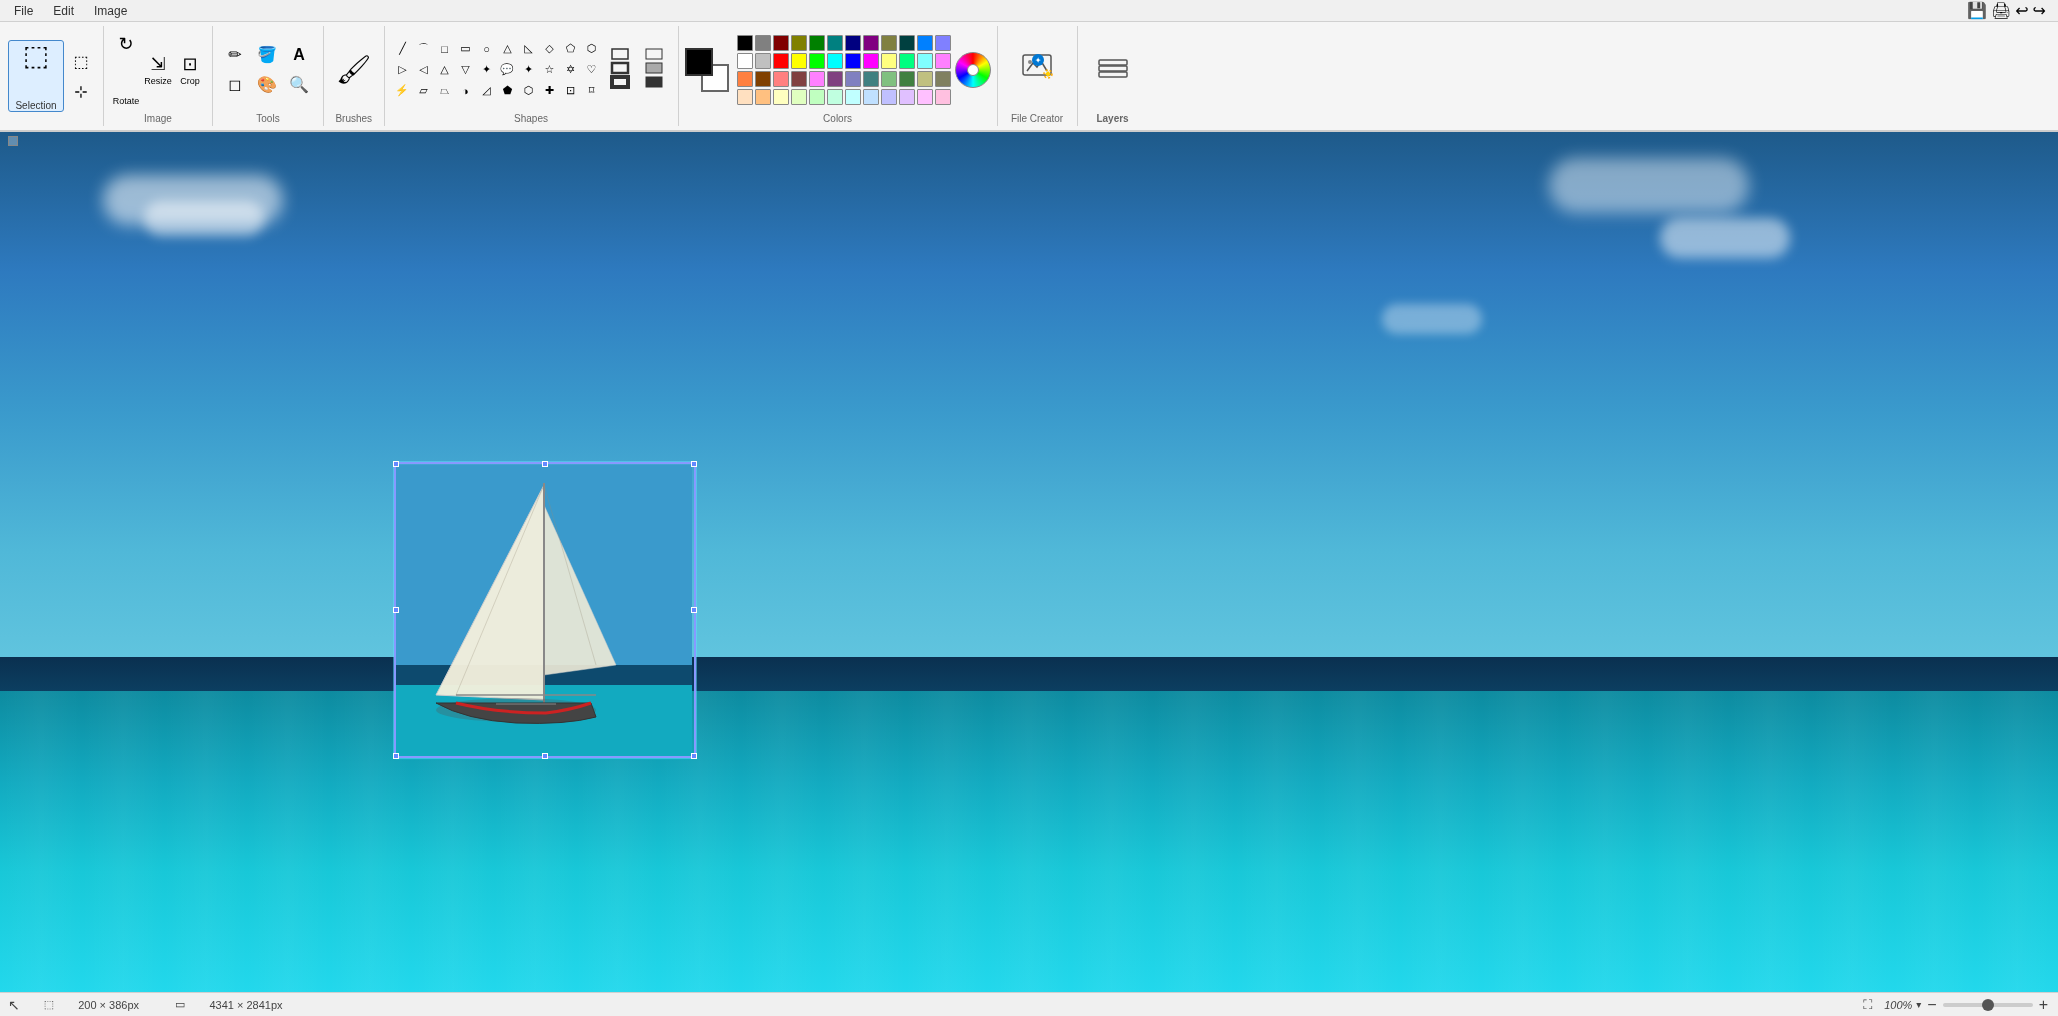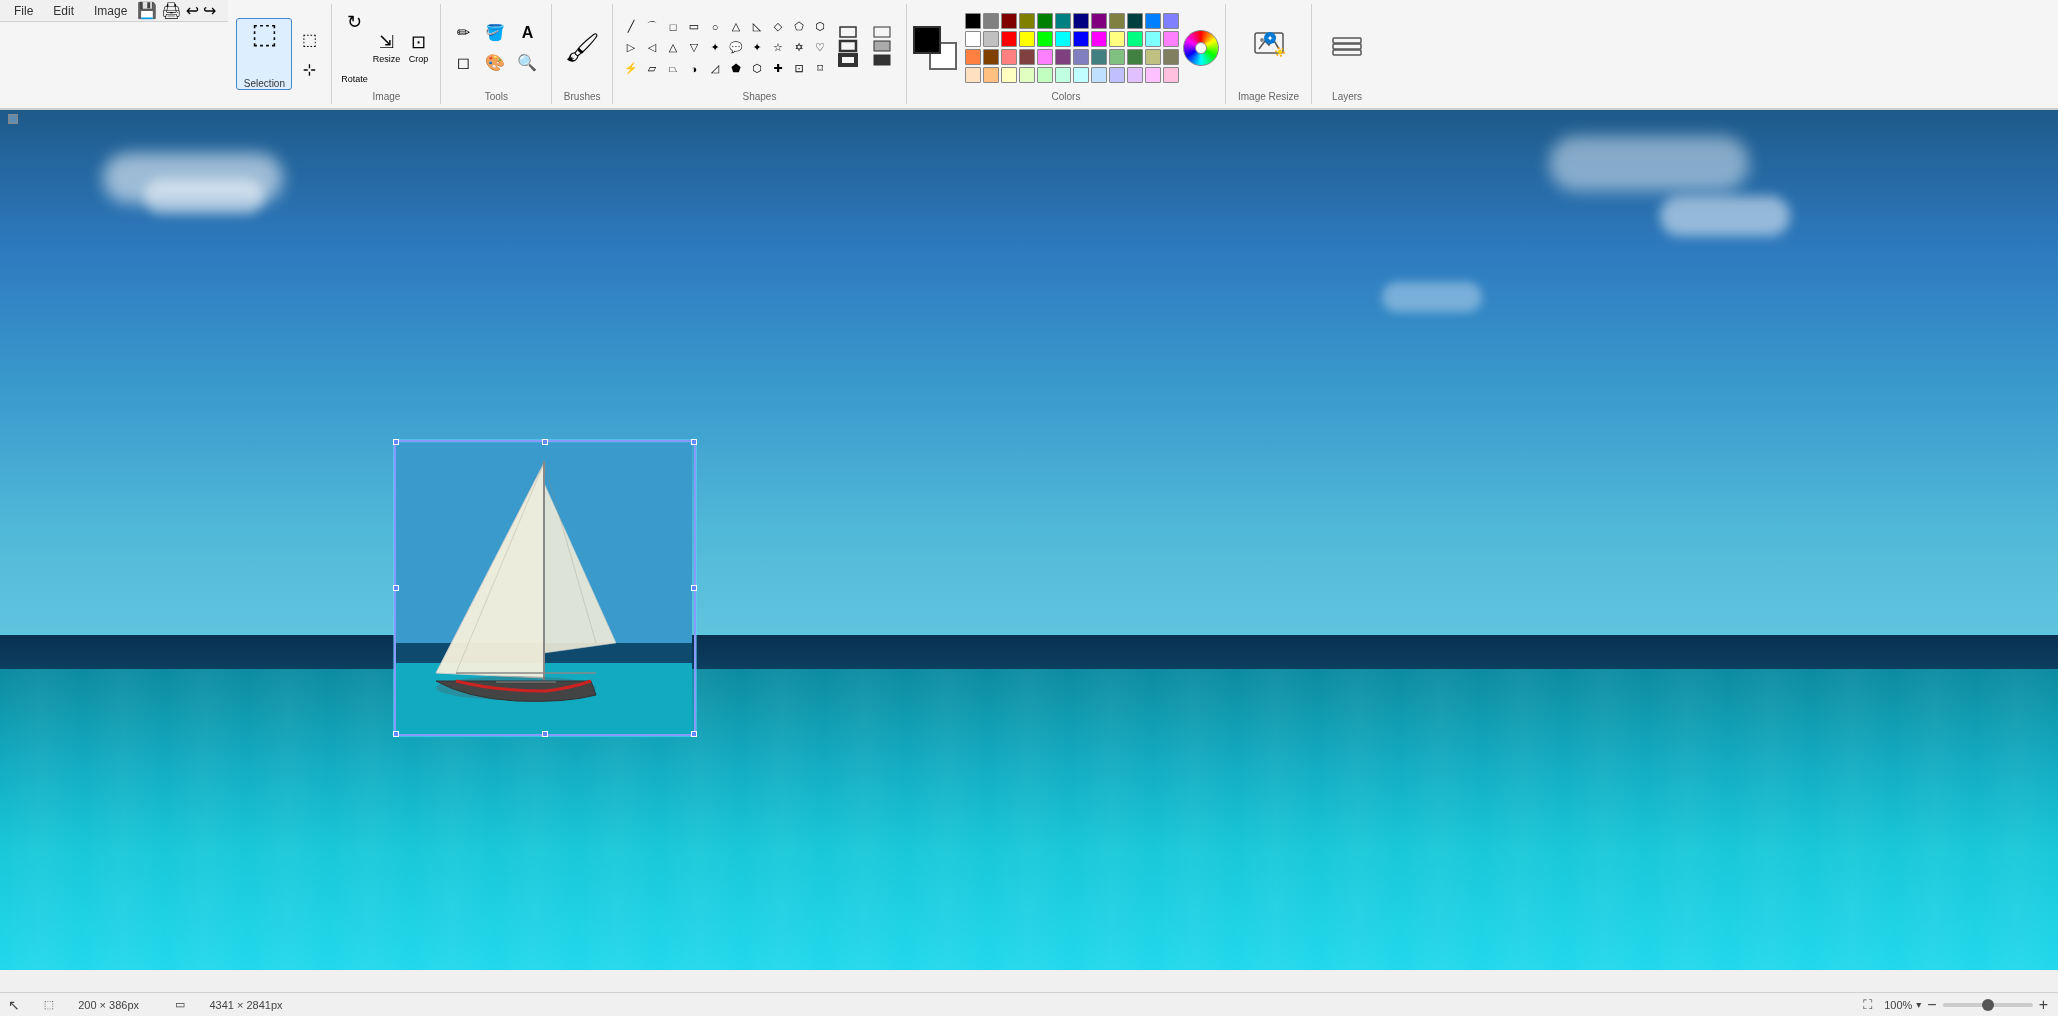--- a/index.html
+++ b/index.html
@@ -88,21 +88,21 @@
       border: 1px solid #4488cc;
       border-radius: 3px;
       background: #ddeeff;
       padding: 4px;
       gap: 2px;
     }
   </style>
 </head>
 <body>
 
-<div style="display:flex; flex-direction:row; background:#f5f5f5; border-bottom: 2px solid #ccc;">
+<div style="display:flex; flex-direction:column; background:#f5f5f5; border-bottom: 2px solid #ccc;">
 
   <div style="display:flex; align-items:center; height:22px; padding:0 4px; border-bottom:1px solid #d0d0d0; background:#f0f0f0;">
     <div class="menu-item">File</div>
     <div class="menu-item">Edit</div>
     <div class="menu-item">Image</div>
     <div style="margin-left:auto; display:flex; gap:4px; padding-right:8px;">
       <span style="font-size:16px; cursor:pointer;" title="Save">💾</span>
       <span style="font-size:16px; cursor:pointer;" title="Print">🖨</span>
       <span style="font-size:16px; cursor:pointer;">↩</span>
       <span style="font-size:16px; cursor:pointer;">↪</span>
@@ -306,24 +306,24 @@
             <circle cx="29" cy="23" r="4" fill="none" stroke="#ffaa00" stroke-width="1.5" stroke-dasharray="2,2"></circle>
           </svg>
           <span style="position:relative;">
             <svg width="14" height="14" viewBox="0 0 14 14" style="position:absolute; top:-36px; right:-8px;">
               <circle cx="7" cy="7" r="6" fill="#0078d4"></circle>
               <text x="7" y="10" text-anchor="middle" fill="white" font-size="8">✦</text>
             </svg>
           </span>
         </div>
       </div>
-      <div style="font-size:10px; color:#666; margin-top:2px; text-align:center;">Image Resize</div>
-    </div>
-
-    <div style="display:flex; flex-direction:column; align-items:center; padding:2px 12px; min-width:70px;">
+      <div style="font-size:10px; color:#666; margin-top:2px; text-align:center;">File Creator</div>
+    </div>
+
+    <div style="display:flex; flex-direction:column; align-items:center; padding:2px 12px; min-width:70px;font-weight:bold;">
       <div style="flex:1; display:flex; align-items:center; justify-content:center;">
         <div style="display:flex; flex-direction:column; align-items:center; cursor:pointer; padding:4px; gap:2px;">
           <svg width="36" height="36" viewBox="0 0 36 36">
             <rect x="4" y="20" width="28" height="5" rx="1" fill="none" stroke="#555" stroke-width="1.5"></rect>
             <rect x="4" y="14" width="28" height="5" rx="1" fill="none" stroke="#555" stroke-width="1.5"></rect>
             <rect x="4" y="8" width="28" height="5" rx="1" fill="none" stroke="#555" stroke-width="1.5"></rect>
           </svg>
         </div>
       </div>
       <div style="font-size:10px; color:#666; margin-top:2px; text-align:center;">Layers</div>
@@ -411,21 +411,21 @@
 </div>
 
 <div class="statusbar" style="position:fixed; bottom:0; left:0; width:100%; height:24px; background:#f0f0f0; border-top:1px solid #d0d0d0; display:flex; align-items:center; padding:0 8px; font-size:11px; color:#444;">
   <span style="font-size:14px; margin-right:4px;">↖</span>
   <span style="margin-right:4px;">⬚</span>
   <span>200 × 386px</span>
   <span style="margin-left:16px; margin-right:4px;">▭</span>
   <span>4341 × 2841px</span>
   <div style="margin-left:auto; display:flex; align-items:center; gap:4px;">
     <span style="cursor:pointer; font-size:13px;">⛶</span>
-    <span style="min-width:36px; text-align:right;">100%</span>
+    <span style="min-width:36px; text-align:right;font-style:italic;">100%</span>
     <span style="cursor:pointer; font-size:10px;">▾</span>
     <span style="cursor:pointer; font-size:16px; padding:0 2px;">−</span>
     <div style="width:90px; height:4px; background:#ccc; border-radius:2px; position:relative; cursor:pointer;">
       <div style="position:absolute; left:50%; top:-4px; transform:translateX(-50%); width:12px; height:12px; background:#555; border-radius:50%; cursor:pointer;"></div>
     </div>
     <span style="cursor:pointer; font-size:16px; padding:0 2px;">+</span>
   </div>
 </div>
 
 </body></html>

